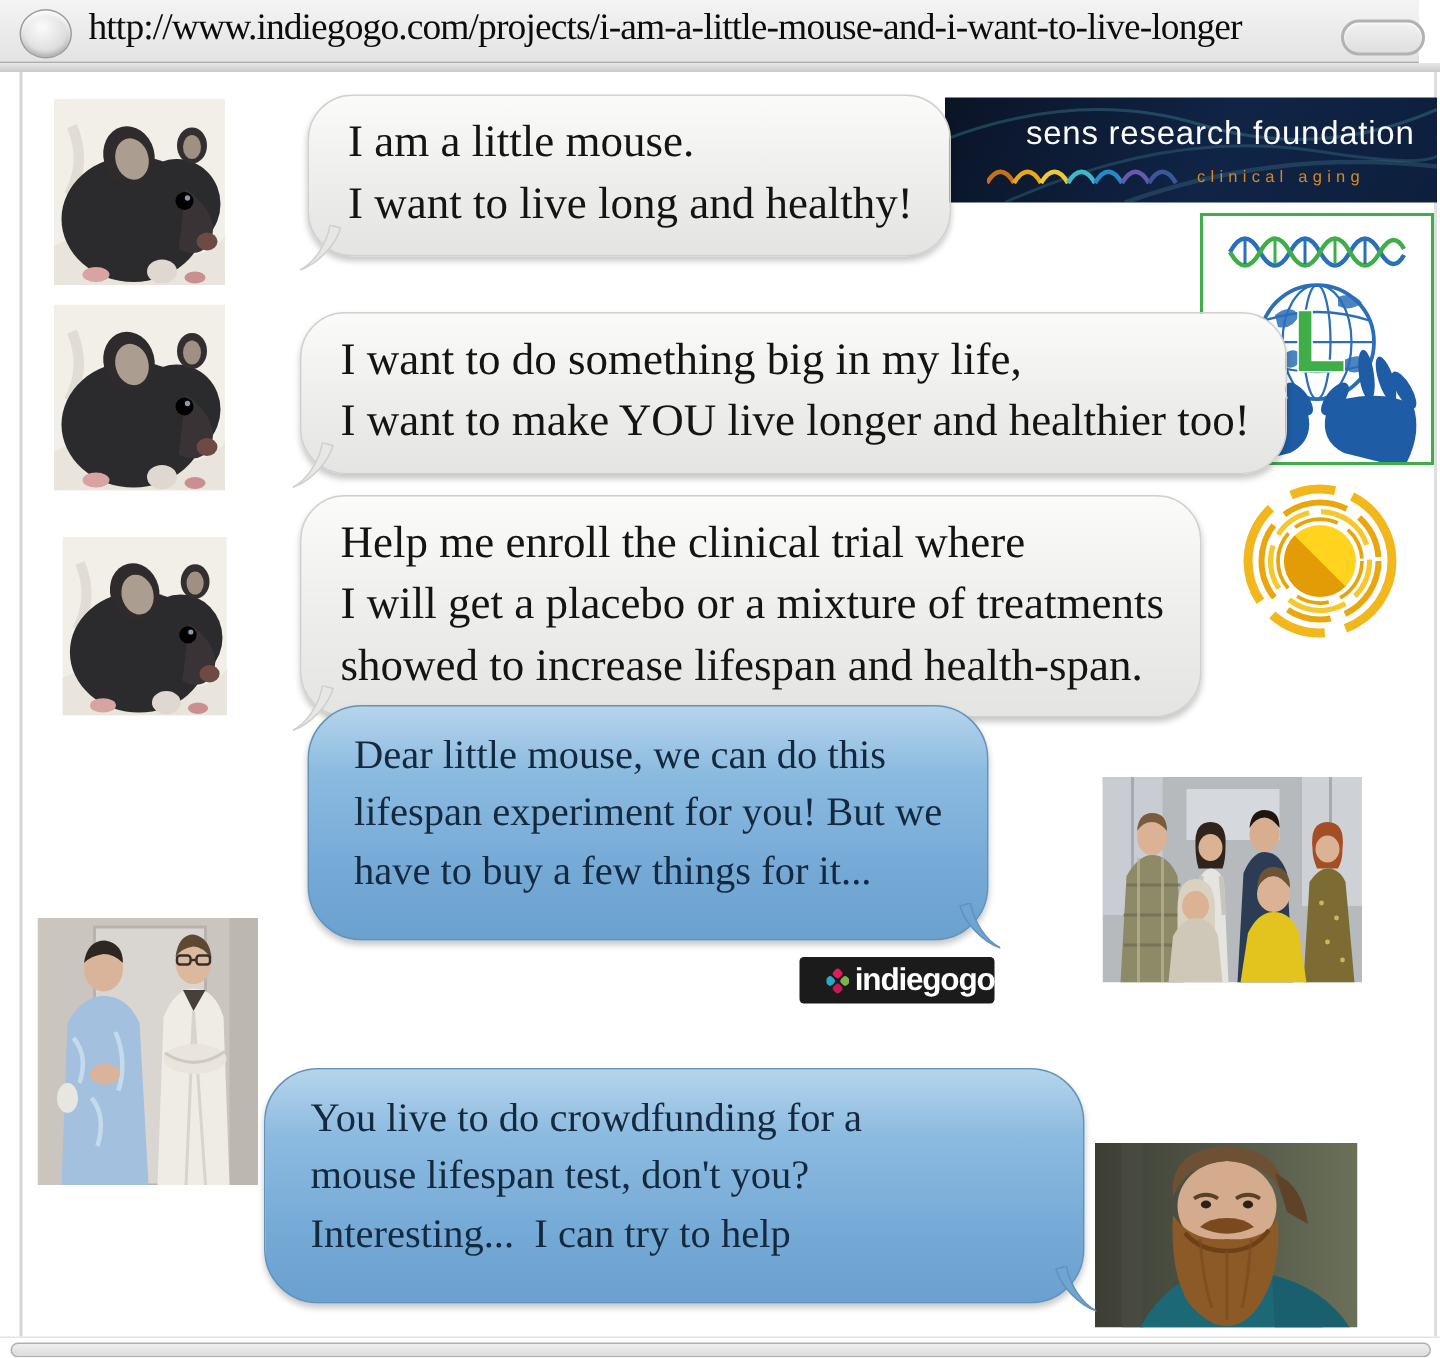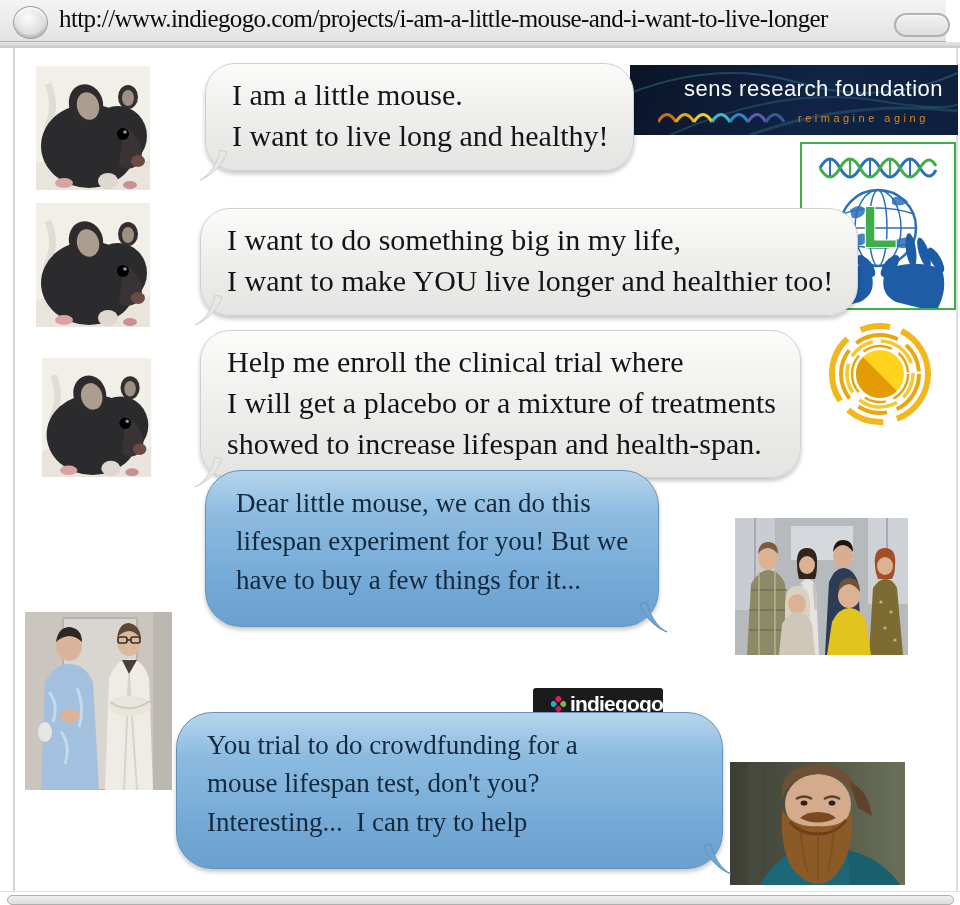--- a/index.html
+++ b/index.html
@@ -45,21 +45,21 @@
         background:linear-gradient(115deg,#0a1426,#102446 55%,#0d1f3c);overflow:hidden;}
   .sens-title{position:absolute;left:54px;top:11px;font-family:"Liberation Sans",sans-serif;
         font-size:22px;color:#fafafa;letter-spacing:0.5px;white-space:nowrap;}
   .sens-tag{position:absolute;left:168px;top:47px;font-family:"Liberation Sans",sans-serif;
         font-size:11px;color:#d8881e;letter-spacing:3.5px;white-space:nowrap;}
   .sens-zig{position:absolute;left:28px;top:44px;}
   .sens-curves{position:absolute;left:0;top:0;}
   .ila{position:absolute;left:800px;top:142px;width:152px;height:164px;background:#ffffff;
         border:2px solid #3fae49;}
   .sun{position:absolute;left:824px;top:320px;width:112px;height:108px;}
-  .igg{position:absolute;left:533px;top:688px;width:130px;height:31px;background:#1b1b1b;
+  .igg{position:absolute;left:533px;top:638px;width:130px;height:31px;background:#1b1b1b;
         border-radius:3px;display:flex;align-items:center;padding-left:18px;box-sizing:border-box;}
   .igg-label{font-family:"Liberation Sans",sans-serif;font-weight:bold;font-size:21px;
         color:#ffffff;letter-spacing:-0.8px;margin-left:4px;}
 </style>
 </head>
 <body>
 
 <div class="screen">
 
   <div class="urlbar">
@@ -145,21 +145,21 @@
       <g fill="none" stroke-width="3">
         <path d="M0 13 Q9 -2 18 13" stroke="#c87018"></path>
         <path d="M18 13 Q27 -2 36 13" stroke="#e8a818"></path>
         <path d="M36 13 Q45 -2 54 13" stroke="#f0c838"></path>
         <path d="M54 13 Q63 -2 72 13" stroke="#40b8c8"></path>
         <path d="M72 13 Q81 -2 90 13" stroke="#2888c8"></path>
         <path d="M90 13 Q99 -2 108 13" stroke="#6858b0"></path>
         <path d="M108 13 Q117 -2 126 13" stroke="#385898"></path>
       </g>
     </svg>
-    <span class="sens-tag">reimagine aging</span>
+    <span class="sens-tag">clinical aging</span>
   </div>
 
   <div class="ila">
     <svg width="152" height="164" viewBox="0 0 152 164">
 
       <g stroke-width="3" fill="none">
         <path d="M18 24 Q28 6 38 24 Q48 42 58 24 Q68 6 78 24 Q88 42 98 24 Q108 6 118 24 Q127 39 134 26" stroke="#2a6fb8"></path>
         <path d="M18 24 Q28 42 38 24 Q48 6 58 24 Q68 42 78 24 Q88 6 98 24 Q108 42 118 24 Q127 9 134 22" stroke="#3fae49"></path>
       </g>
       <g stroke-width="2">
@@ -346,21 +346,21 @@
         <rect x="-9.5" y="-9.5" width="8.5" height="8.5" rx="3.2" fill="#e31b5d"></rect>
         <rect x="1" y="-9.5" width="8.5" height="8.5" rx="3.2" fill="#7ab648"></rect>
         <rect x="-9.5" y="1" width="8.5" height="8.5" rx="3.2" fill="#2aa8c8"></rect>
         <rect x="1" y="1" width="8.5" height="8.5" rx="3.2" fill="#c81858"></rect>
       </g>
     </svg>
     <span class="igg-label">indiegogo</span>
   </div>
 
   <div class="bubble blue" style="left:176px;top:712px;min-width:485px">
-    <span class="ln">You trial to do crowdfunding for a</span>
+    <span class="ln">You live to do crowdfunding for a</span>
     <span class="ln">mouse lifespan test, don't you?</span>
     <span class="ln">Interesting...  I can try to help</span>
     <svg class="tail" style="right:-9px;bottom:-7px" width="30" height="31" viewBox="0 0 30 31">
       <path d="M10 0 C12 12 20 25 30 30 C18 26 6 13 3 2 Z" fill="#6fa5d2" stroke="#6292ba" stroke-width="1"></path>
     </svg>
   </div>
 
 </div>
 
 </body></html>

